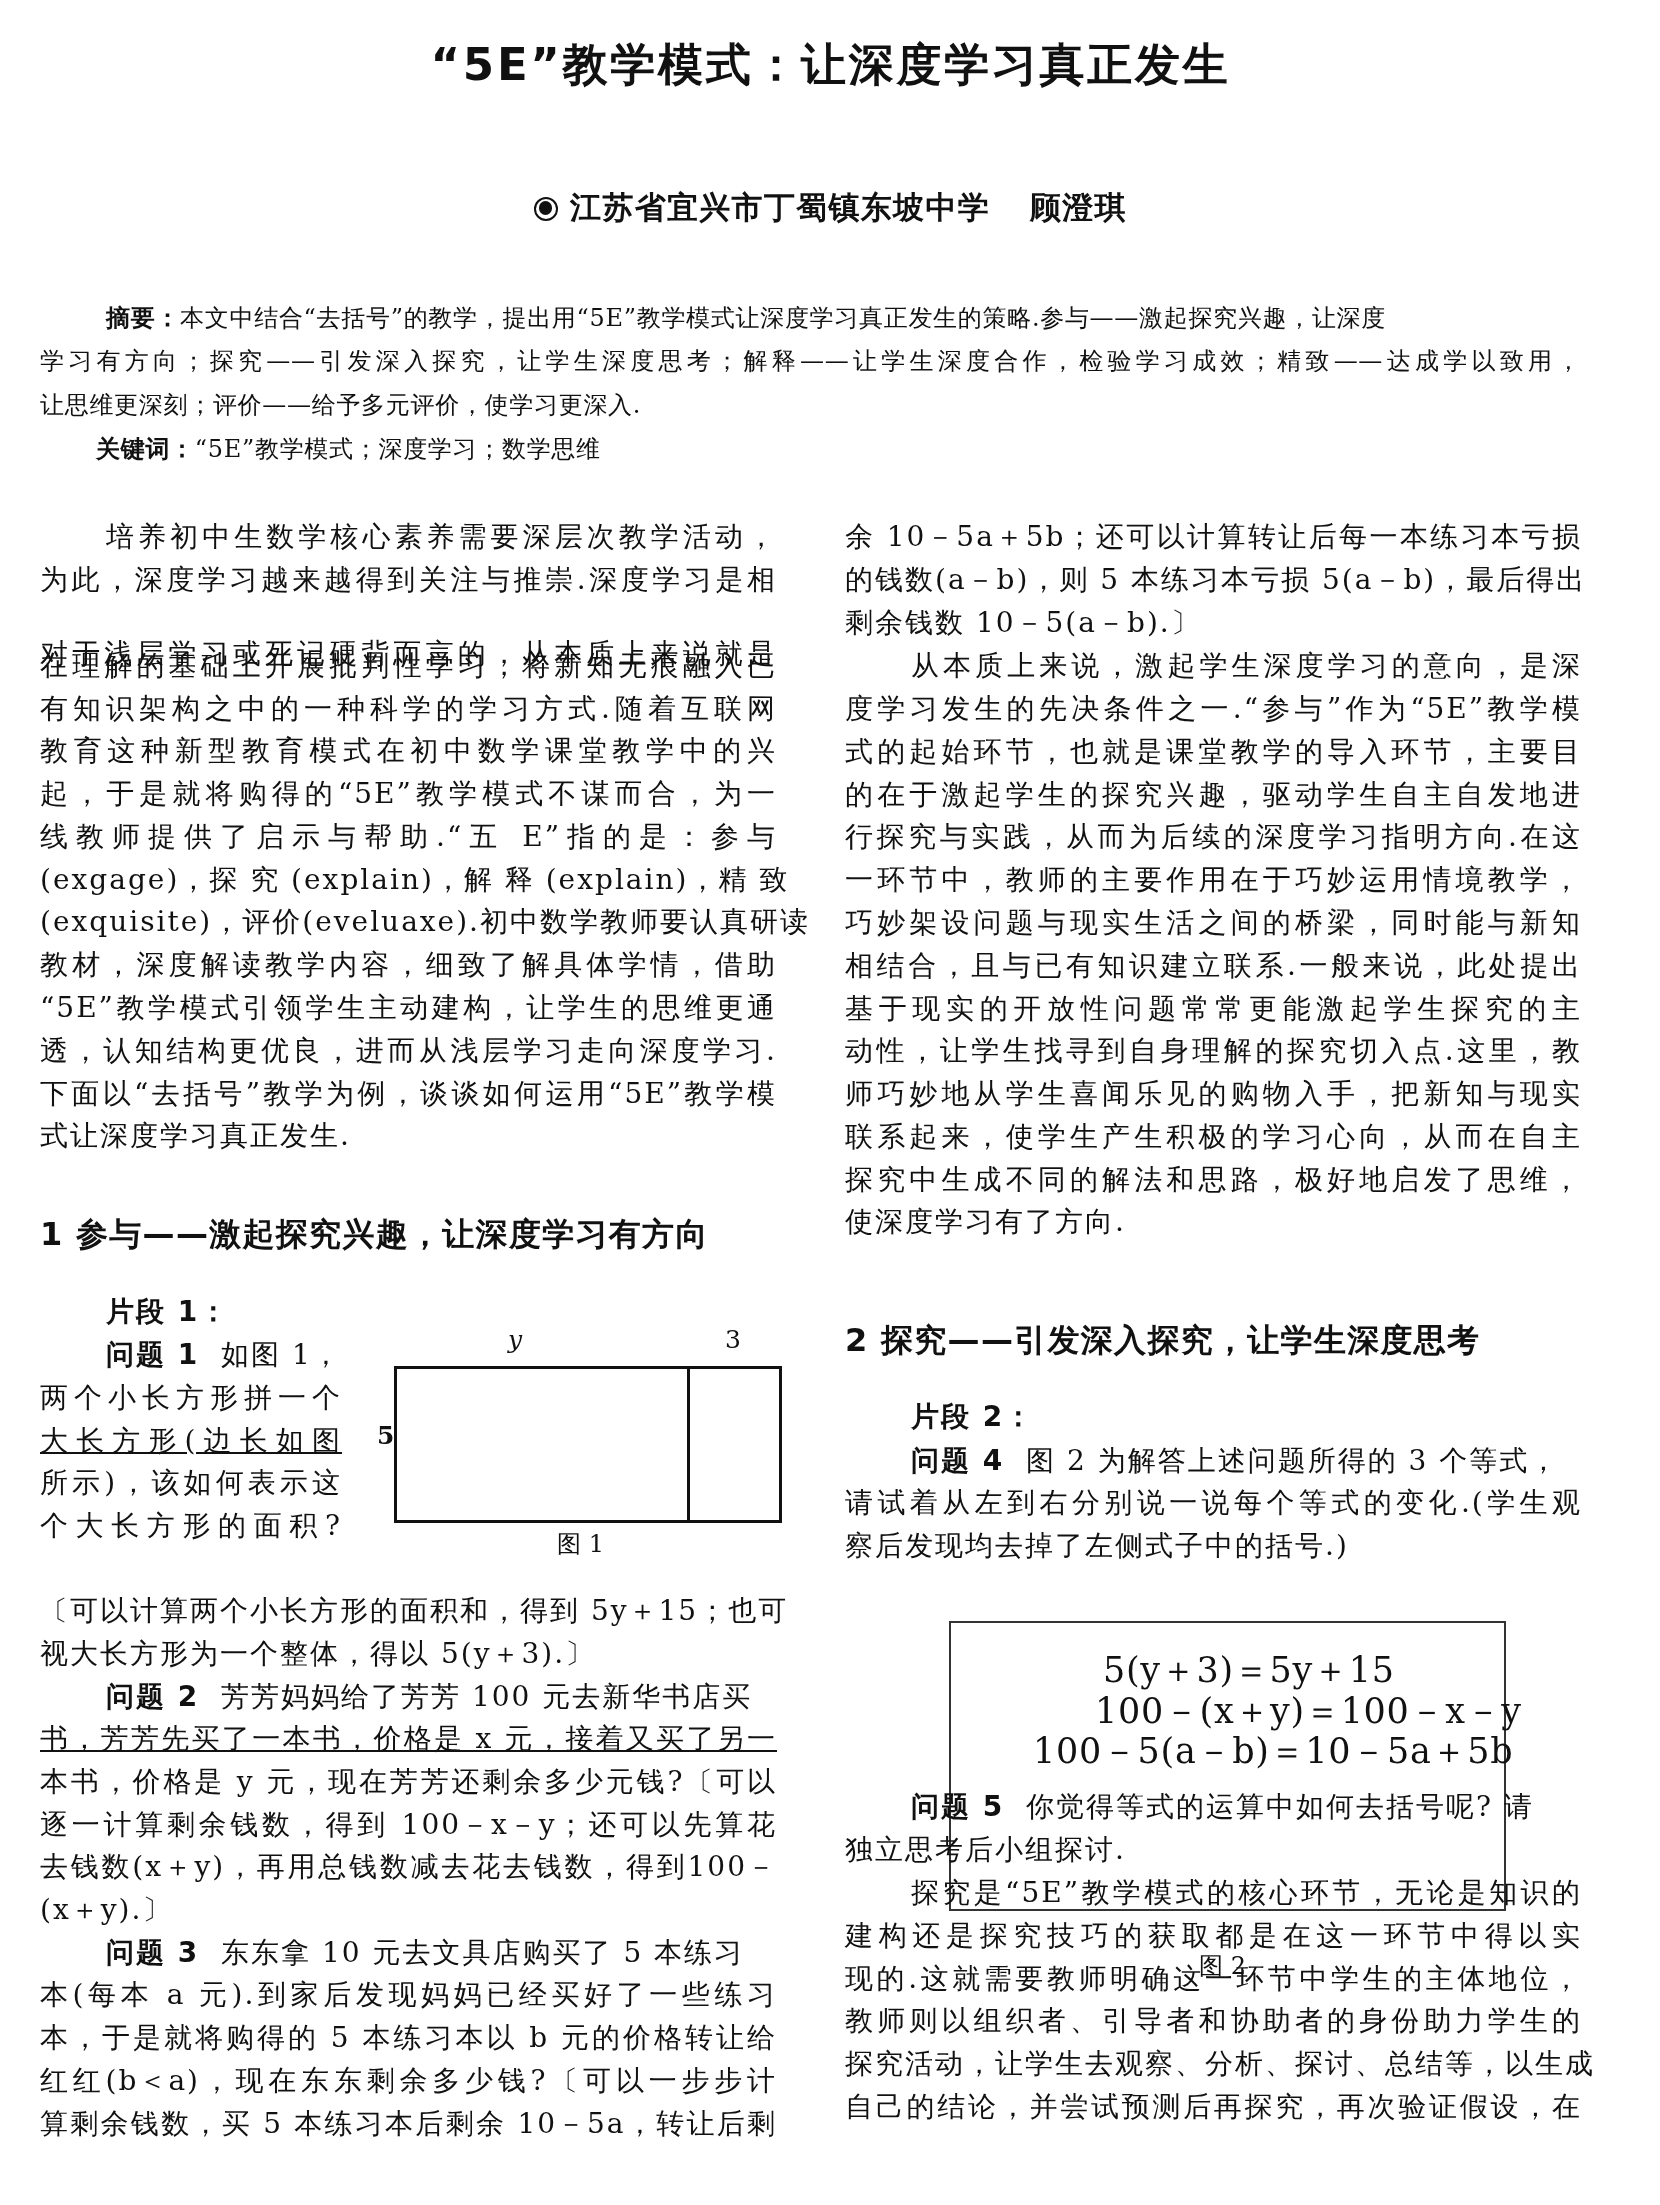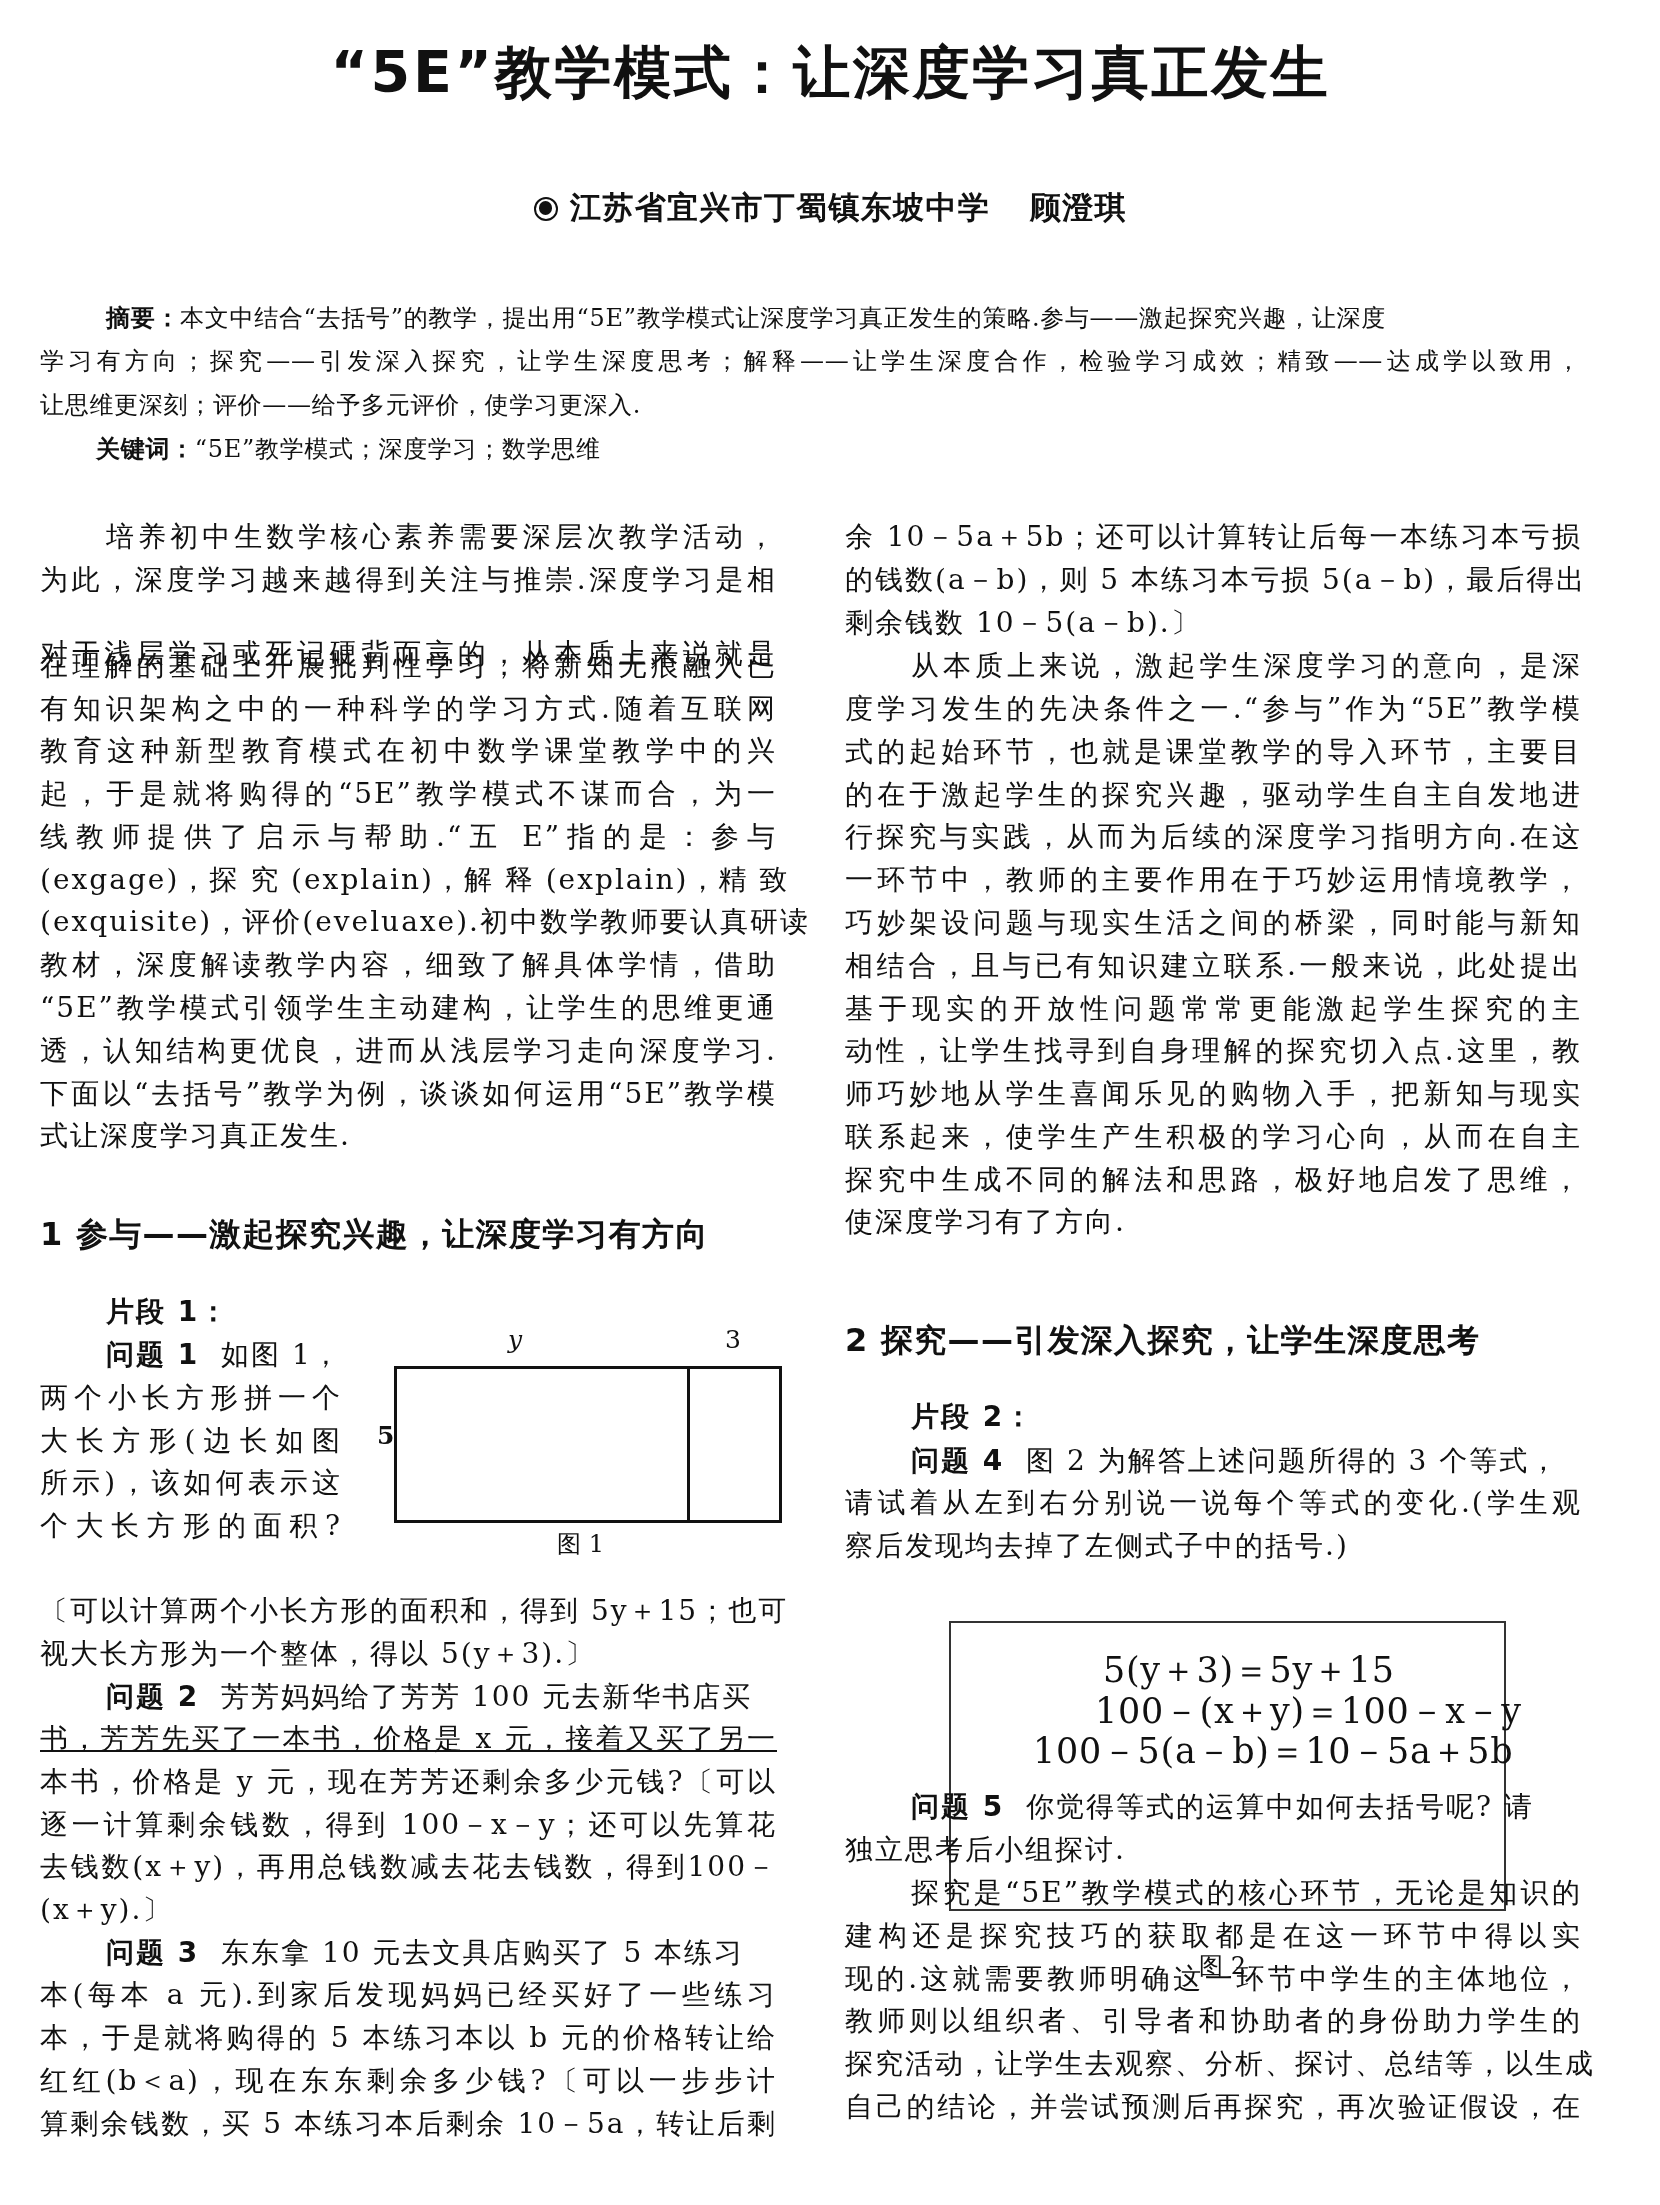--- a/index.html
+++ b/index.html
@@ -1,19 +1,19 @@
 <!DOCTYPE html>
 <html style="font-size:10.6px"><head>
 <meta charset="utf-8">
 <style>
   html, body { margin:0; padding:0; background:#ffffff; }
   body { width:1661px; height:2205px; position:relative; overflow:hidden;
          font-family:"DejaVu Serif","Liberation Serif",serif; color:#111; }
   .title { position:absolute; left:0; width:1661px; top:35px; text-align:center;
-           font-family:"DejaVu Sans","Liberation Sans",sans-serif; font-size:57px; font-weight:bold; letter-spacing:2.7px; }
+           font-family:"DejaVu Sans","Liberation Sans",sans-serif; font-size:45px; font-weight:bold; letter-spacing:2.7px; }
   .author { position:absolute; left:0; width:1661px; top:187px; text-align:center;
             font-family:"DejaVu Sans","Liberation Sans",sans-serif; font-size:31px; font-weight:bold; letter-spacing:1.3px; }
   .author .bullet { display:inline-block; width:24px; height:24px; border:2.7px solid #111; border-radius:50%;
                     position:relative; vertical-align:-2.7px; margin-right:12px; box-sizing:border-box; }
   .author .bullet::after { content:""; position:absolute; left:2.7px; top:2.7px; width:13.3px; height:13.3px; background:#111; border-radius:50%; }
   .author .gap { display:inline-block; width:40px; }
   .abs { position:absolute; font-size:24px; line-height:40px; white-space:nowrap; letter-spacing:0.7px; }
   .abs b { font-family:"DejaVu Sans","Liberation Sans",sans-serif; }
   .line { position:absolute; font-size:28px; line-height:43px; white-space:nowrap; letter-spacing:2px; }
   .just { text-align:justify; text-align-last:justify; }
@@ -62,21 +62,21 @@
 
 <div class="h2" style="left:40px;top:1213px;">1 参与——激起探究兴趣，让深度学习有方向</div>
 
 <div class="line bold" style="left:106px;top:1290px;">片段 1：</div>
 
 <div class="line" style="left:106px;top:1333px;">
   <span class="bold">问题 1</span>&nbsp;&nbsp;<span>如图 1，</span>
 </div>
 <div id="q1-lines">
     <div class="line just" style="left: 40px; width: 302px; top: 1376px;">两个小长方形拼一个</div>
-    <div class="line just" style="left: 40px; width: 302px; top: 1419px;">大长方形(边长如图</div>
+    <div class="line just" style="left: 40px; width: 302px; top: 1419px; text-decoration: underline;">大长方形(边长如图</div>
     <div class="line just" style="left: 40px; width: 302px; top: 1461px;">所示)，该如何表示这</div>
     <div class="line just" style="left: 40px; width: 302px; top: 1504px;">个大长方形的面积?</div>
   </div>
 
 <div class="fig-label" style="left:508px;top:1325px;font-style:italic;font-size:25px;">y</div>
 <div class="fig-label" style="left:725px;top:1325px;font-size:25px;">3</div>
 <div class="fig-label" style="left:377px;top:1421px;font-size:25px;font-weight:bold;">5</div>
 <div class="fig1">
     <div class="div"></div>
   </div>

